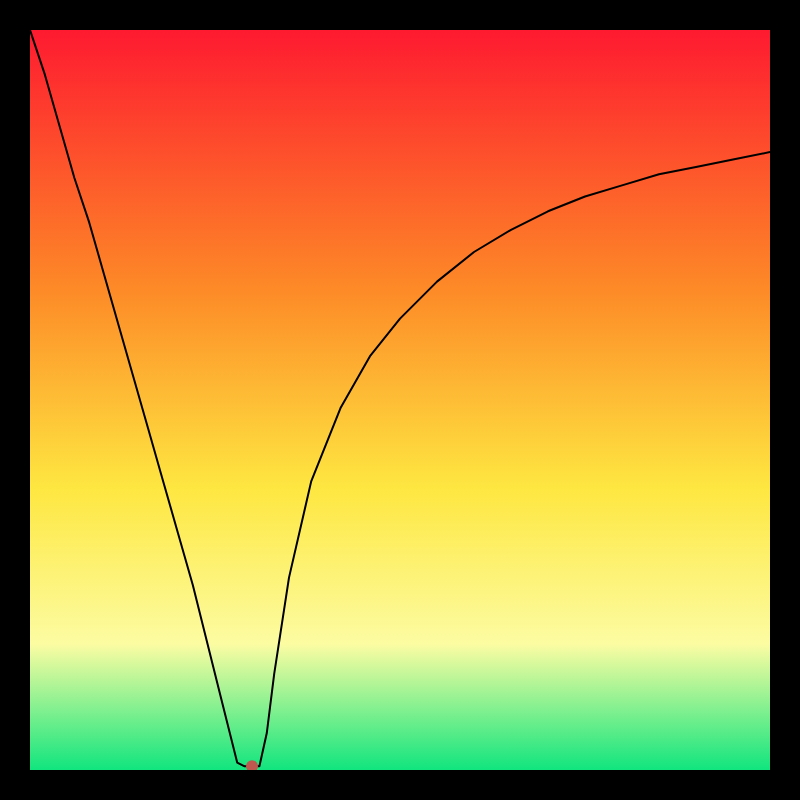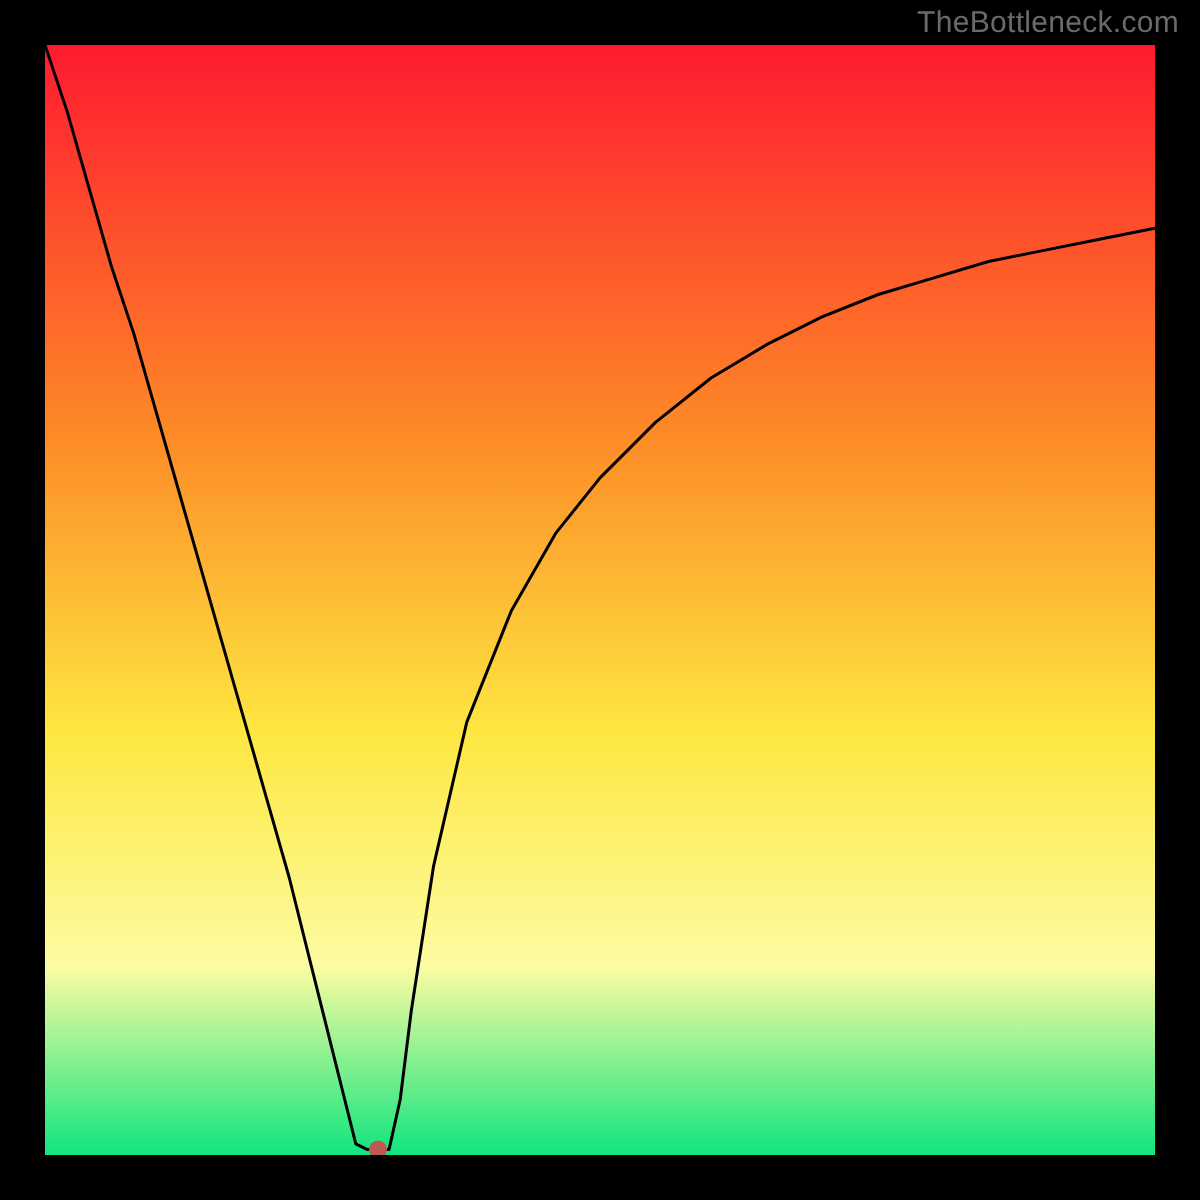--- a/index.html
+++ b/index.html
@@ -42,21 +42,20 @@
   }
   .marker {
     fill: #c1584f;
     stroke: none;
   }
 </style>
 </head>
 <body>
 
 <div class="frame">
-  <div class="watermark">TheBottleneck.com</div>
   <div class="plot-wrap">
     <svg id="chart-svg" width="740" height="740" viewBox="0 0 740 740">
       <defs>
         <linearGradient id="bg-grad" x1="0" y1="0" x2="0" y2="1">
           <stop id="g0" offset="0%" stop-color="#fe1a30"></stop>
           <stop id="g1" offset="35%" stop-color="#fd8a27"></stop>
           <stop id="g2" offset="62%" stop-color="#fee741"></stop>
           <stop id="g3" offset="83%" stop-color="#fcfca2"></stop>
           <stop id="g4" offset="100%" stop-color="#11e57e"></stop>
         </linearGradient>

